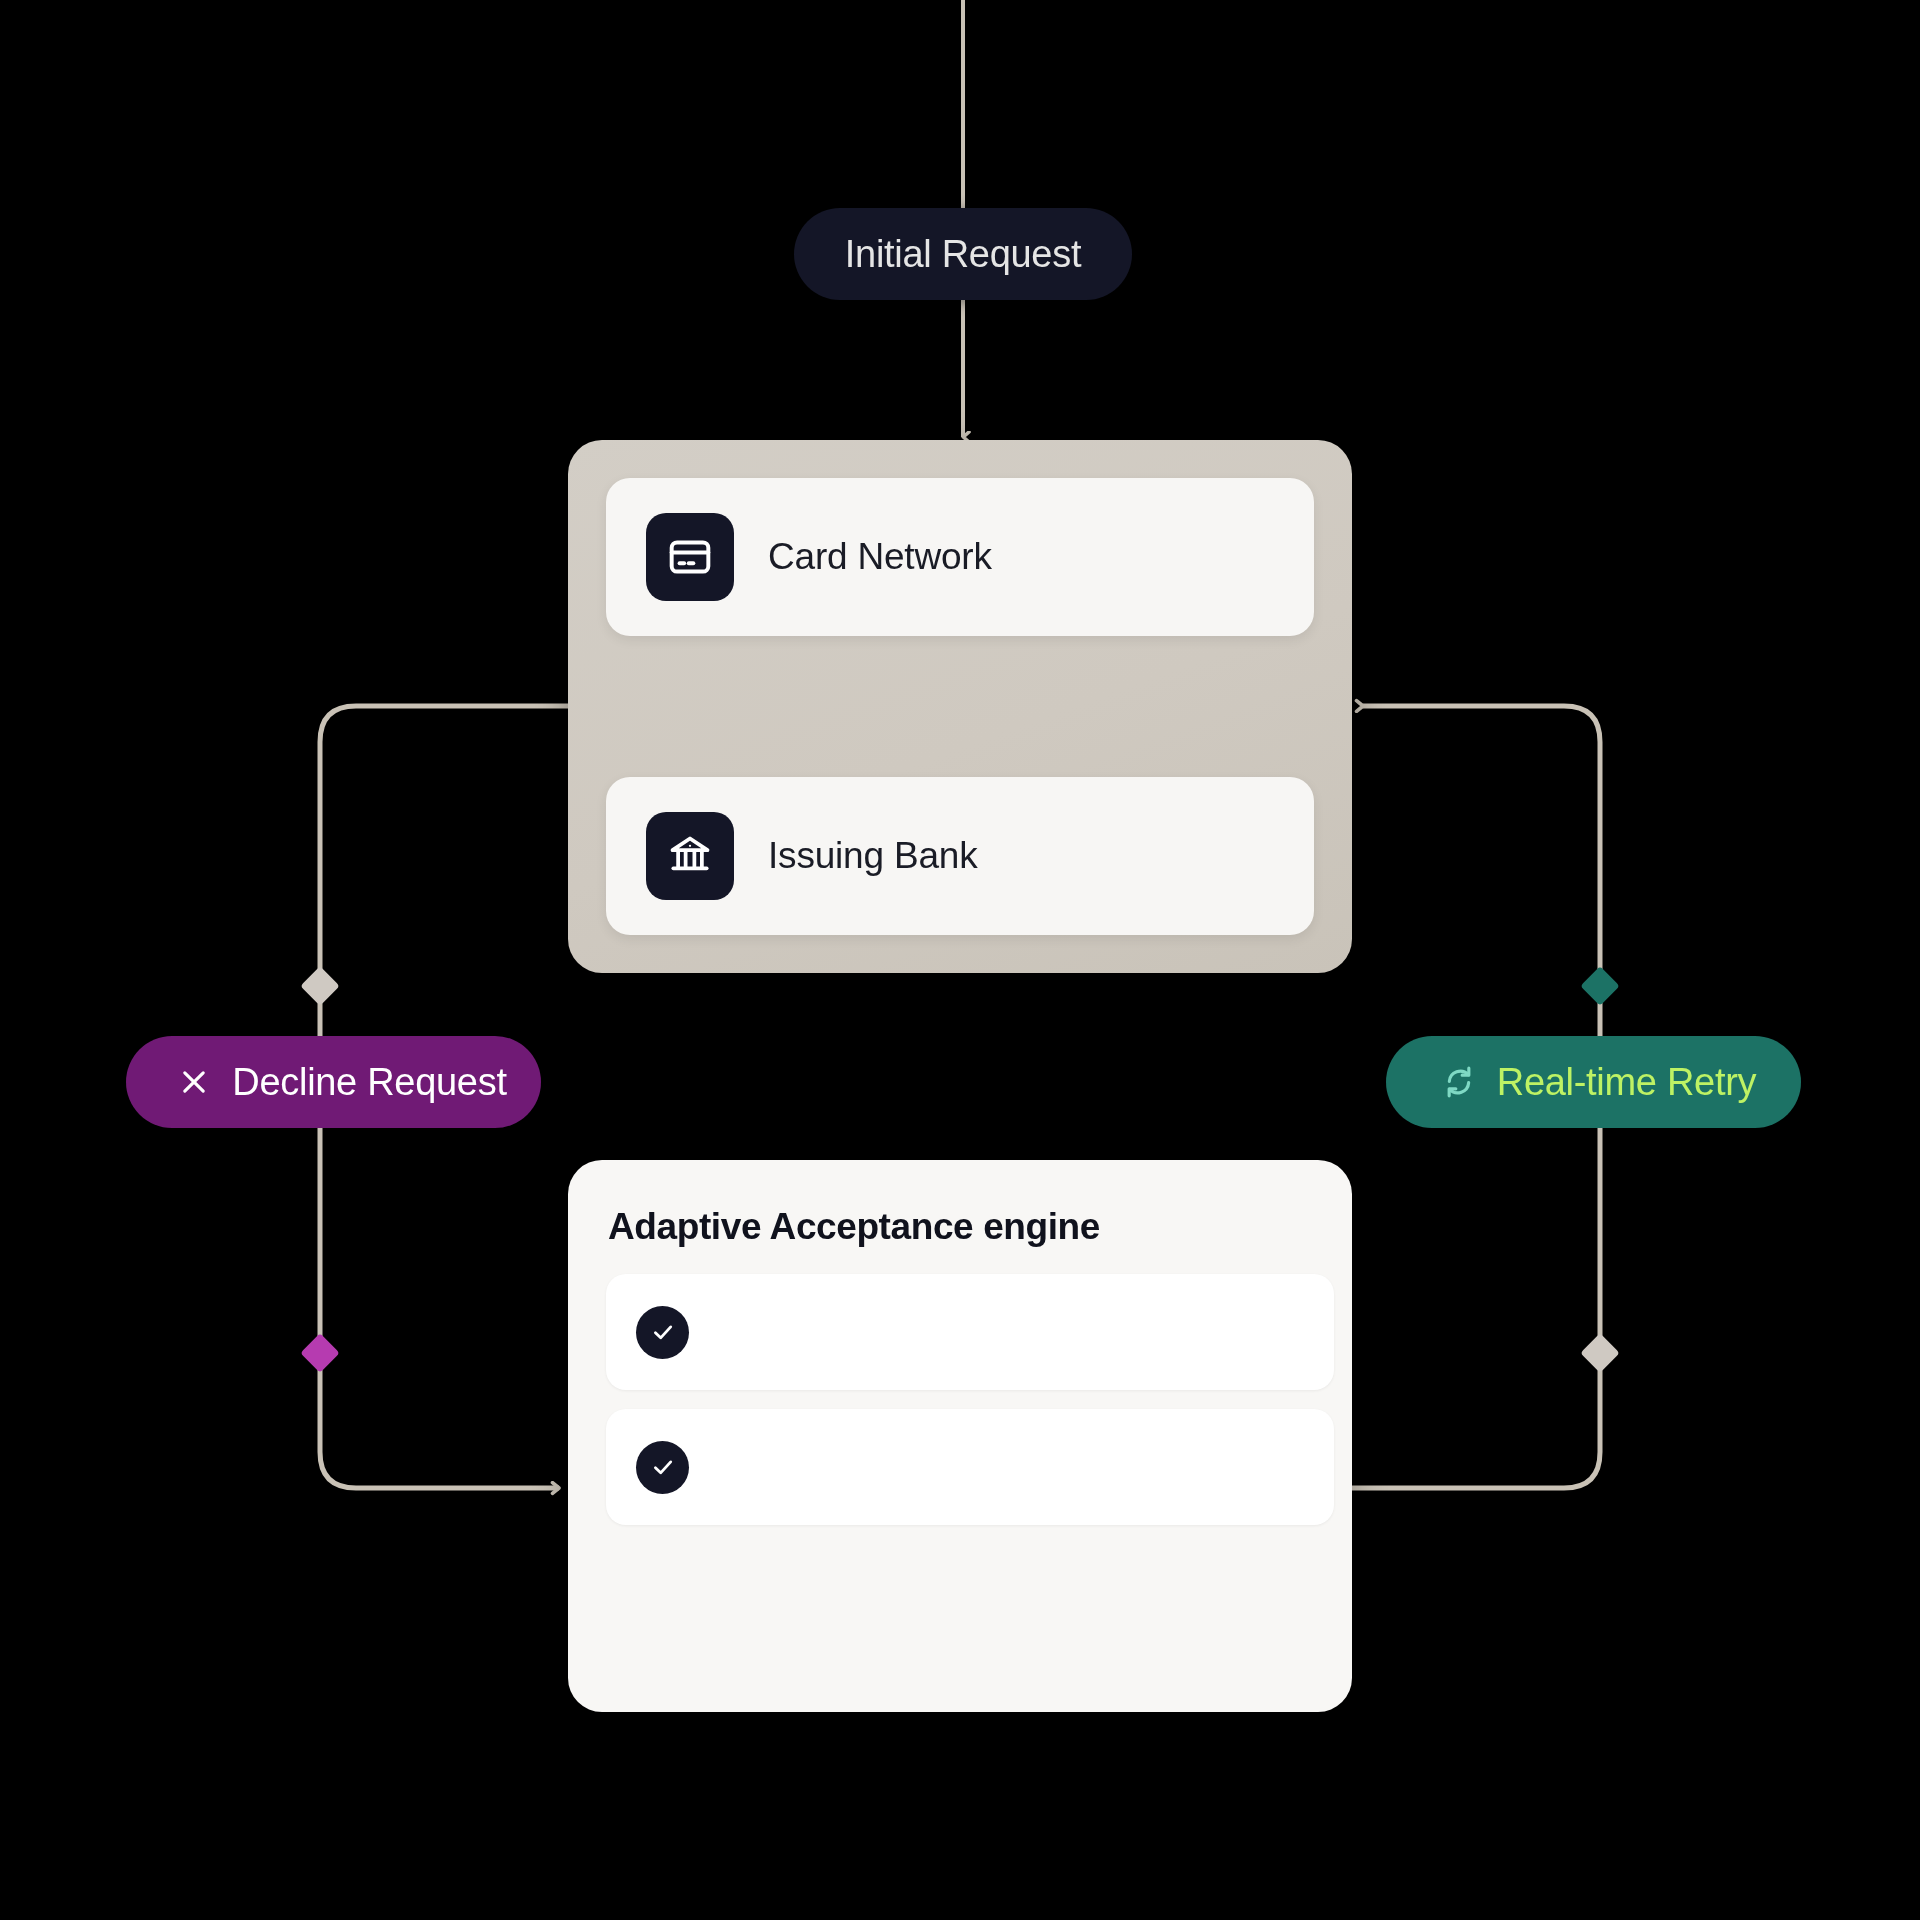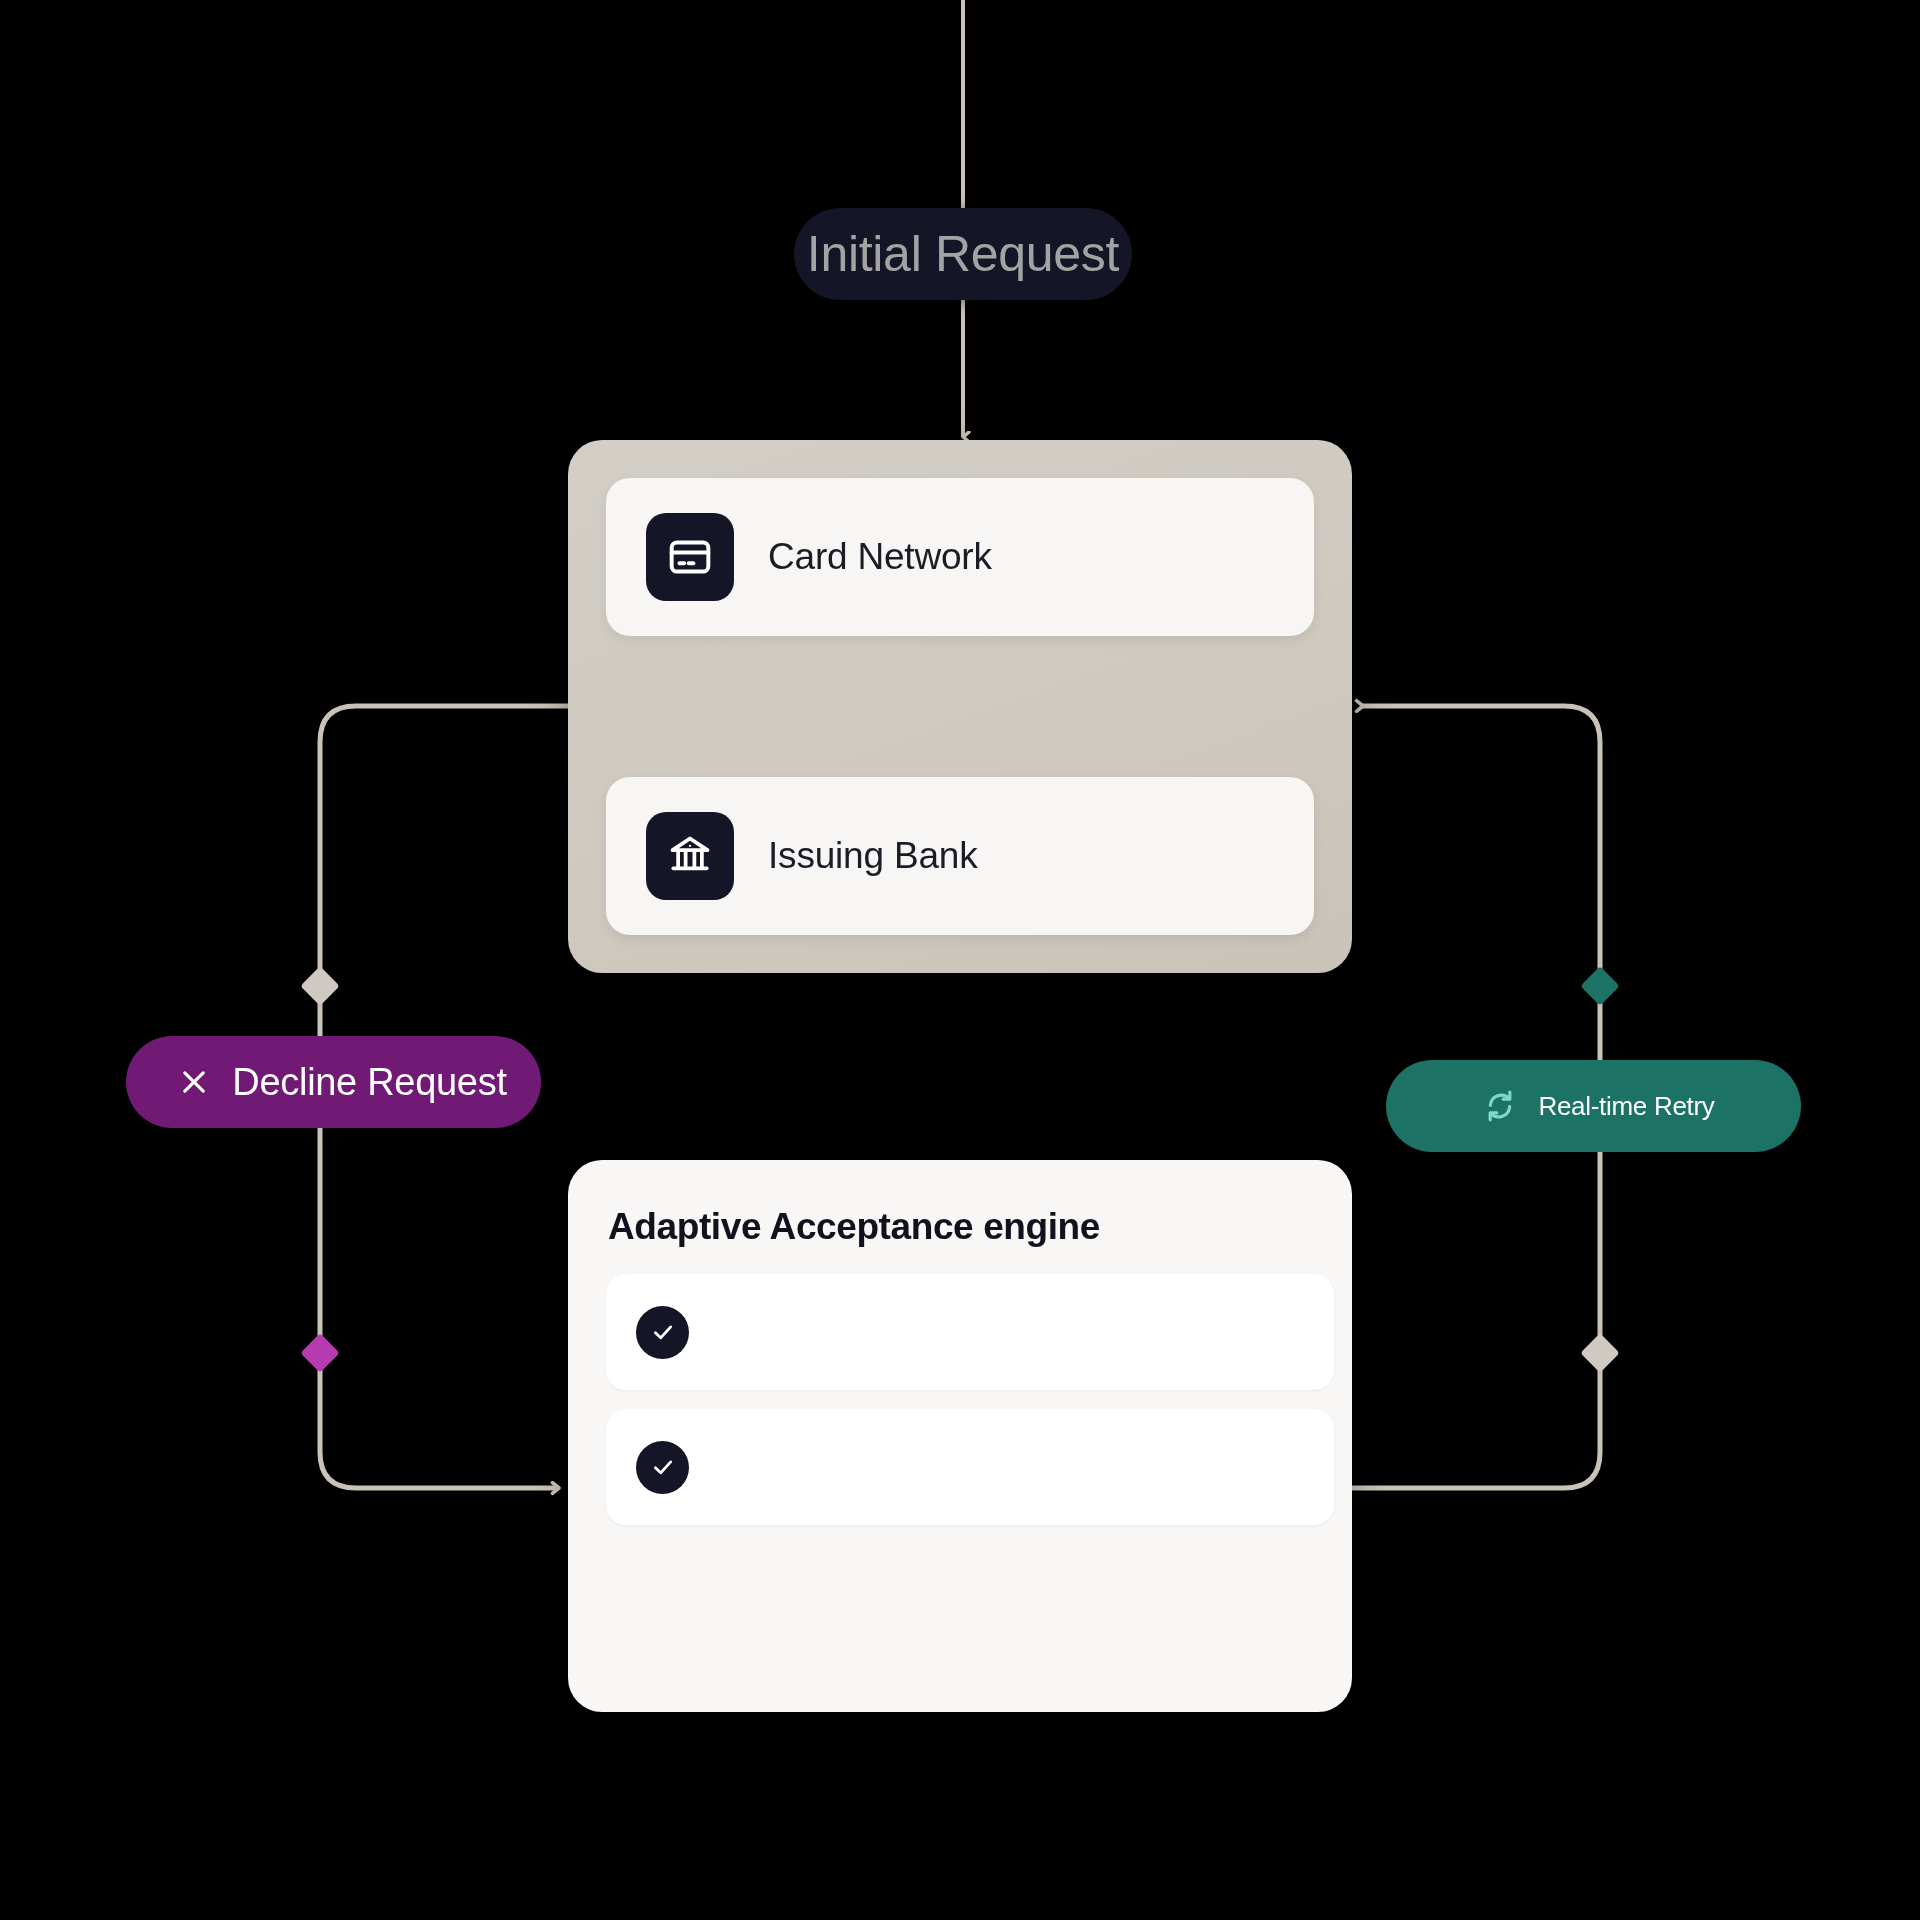--- a/index.html
+++ b/index.html
@@ -40,22 +40,22 @@
     border-radius: 999px;
     box-sizing: border-box;
     white-space: nowrap;
   }
   #initial-request {
     left: 794px;
     top: 208px;
     width: 338px;
     height: 92px;
     background: #141627;
-    color: #a3a3a3;
-    font-size: 50px;
+    color: #e5e5e5;
+    font-size: 38px;
     letter-spacing: -0.3px;
     box-shadow: 0 2px 14px rgba(0,0,0,0.45);
   }
 
   #decline-request {
     left: 126px;
     top: 1036px;
     width: 415px;
     height: 92px;
     background: #701a75;
@@ -65,25 +65,24 @@
     padding-left: 14px;
   }
   #decline-request .pill-label { font-weight: 500; }
 
   #realtime-retry {
     left: 1386px;
     top: 1036px;
     width: 415px;
     height: 92px;
     background: #1c7265;
-    color: #ffffff;
-    font-size: 26px;
+    color: #bef264;
+    font-size: 38px;
     letter-spacing: -0.3px;
     padding-left: 8px;
-    margin-top: 24px;
   }
   #realtime-retry .pill-label { font-weight: 500; }
 
   .pill-icon {
     display: inline-flex;
     align-items: center;
     justify-content: center;
     width: 40px;
     height: 40px;
     flex: 0 0 auto;

